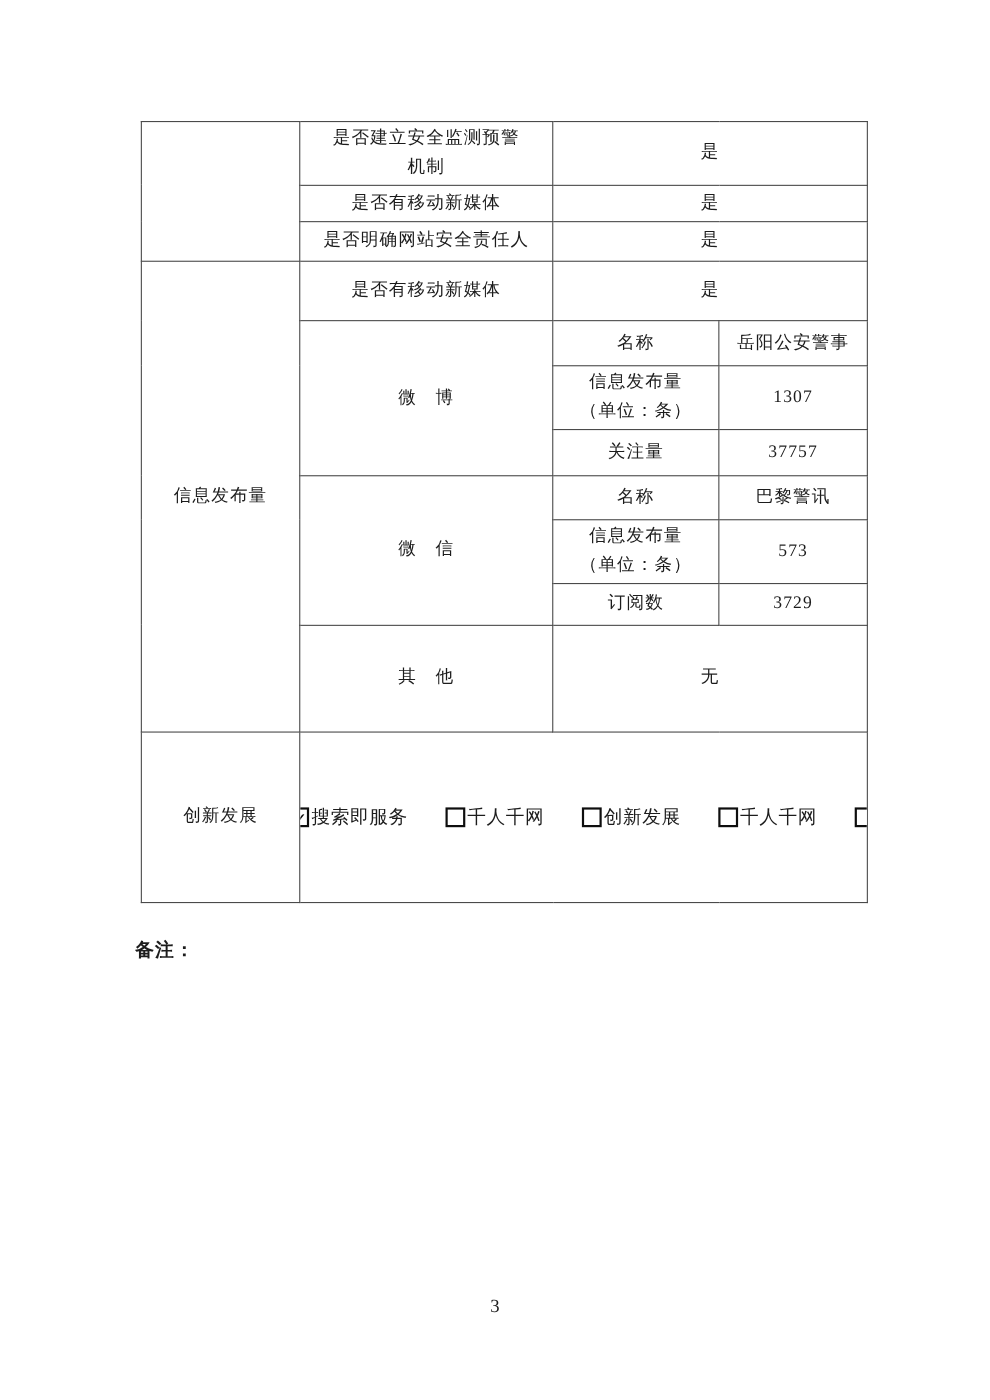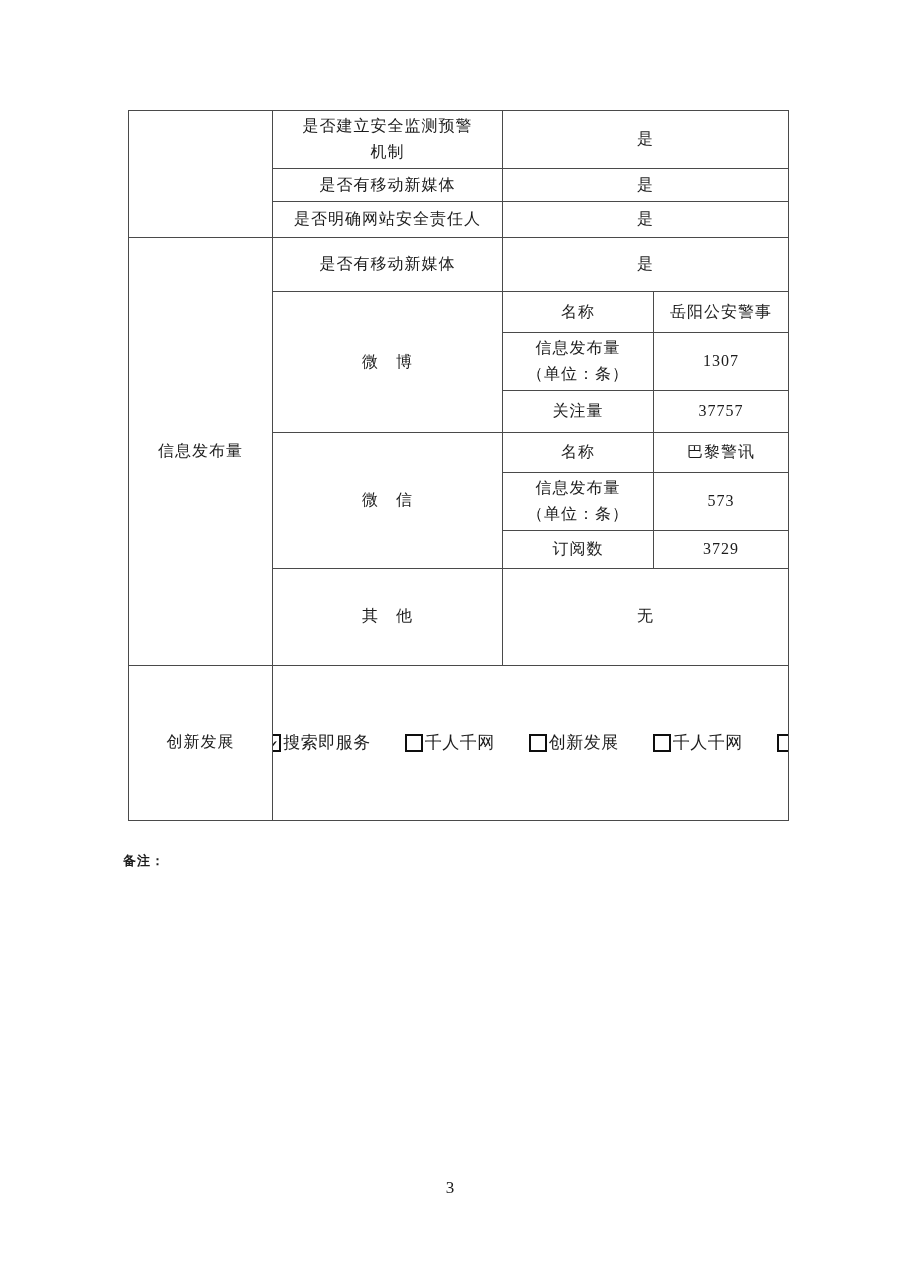--- a/index.html
+++ b/index.html
@@ -81,21 +81,21 @@
     top: -4px;
     font-size: 17px;
     font-weight: bold;
     color: #0e0e0e;
     font-family: "DejaVu Sans", sans-serif;
   }
   .notes {
     position: absolute;
     left: 123px;
     top: 852px;
-    font-size: 13px;
+    font-size: 17px;
     font-weight: bold;
     letter-spacing: 1px;
   }
   .page-number {
     position: absolute;
     left: 0;
     top: 1178px;
     width: 100%;
     text-align: center;
     font-size: 17px;

